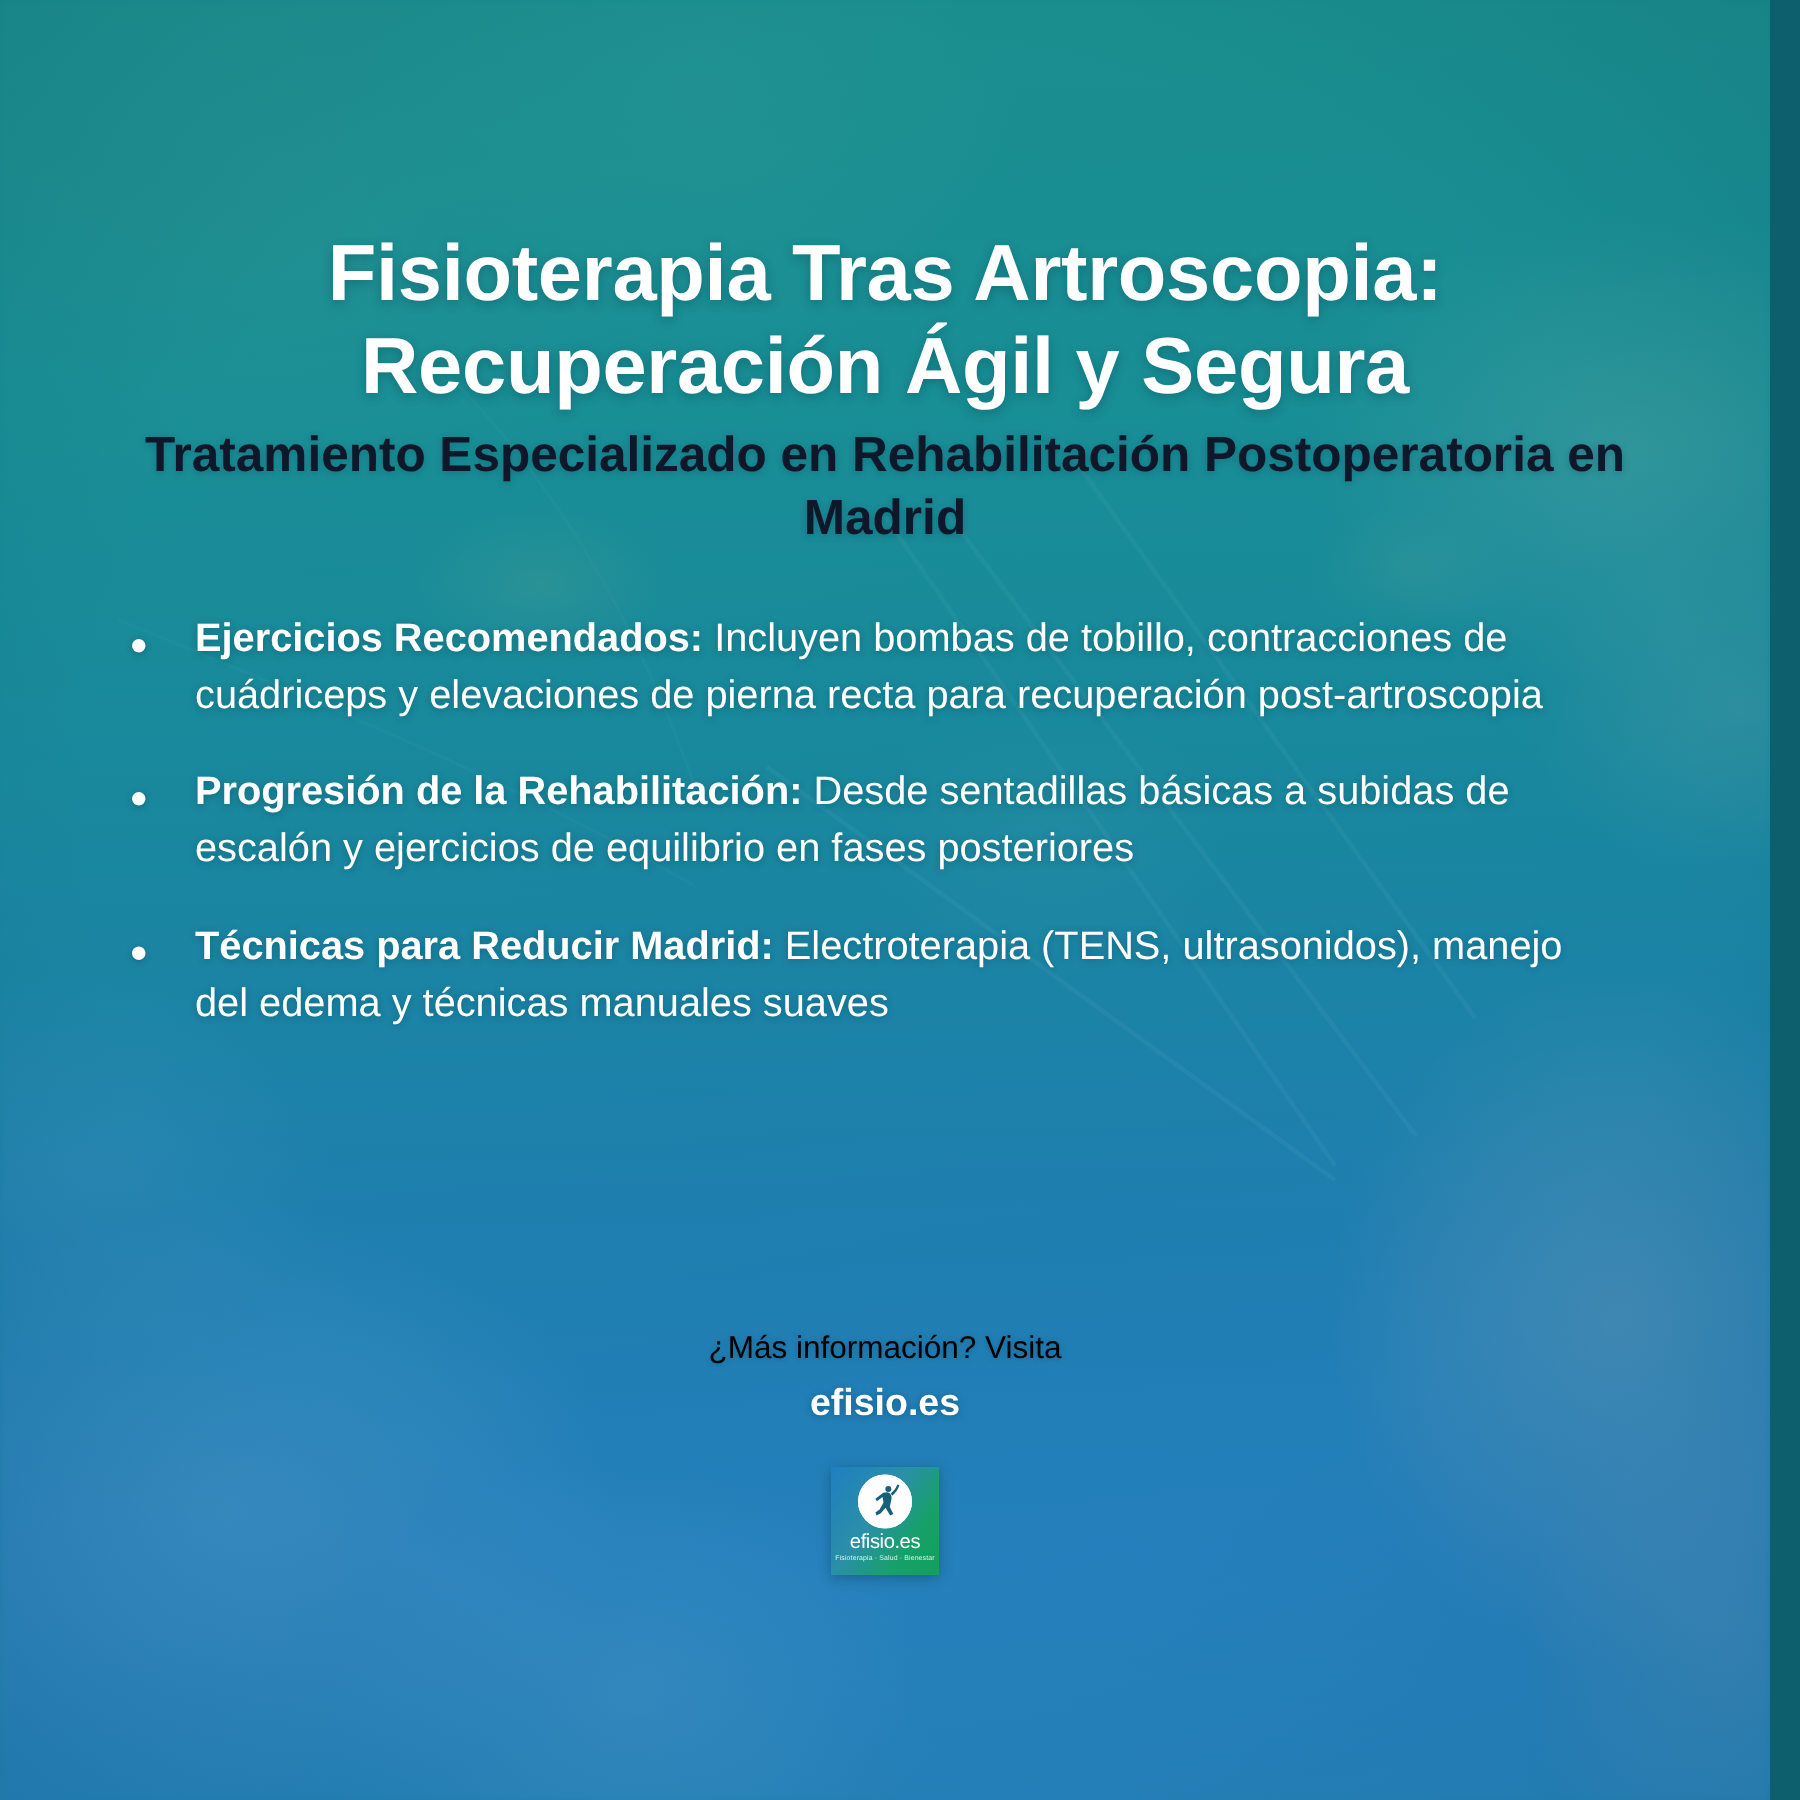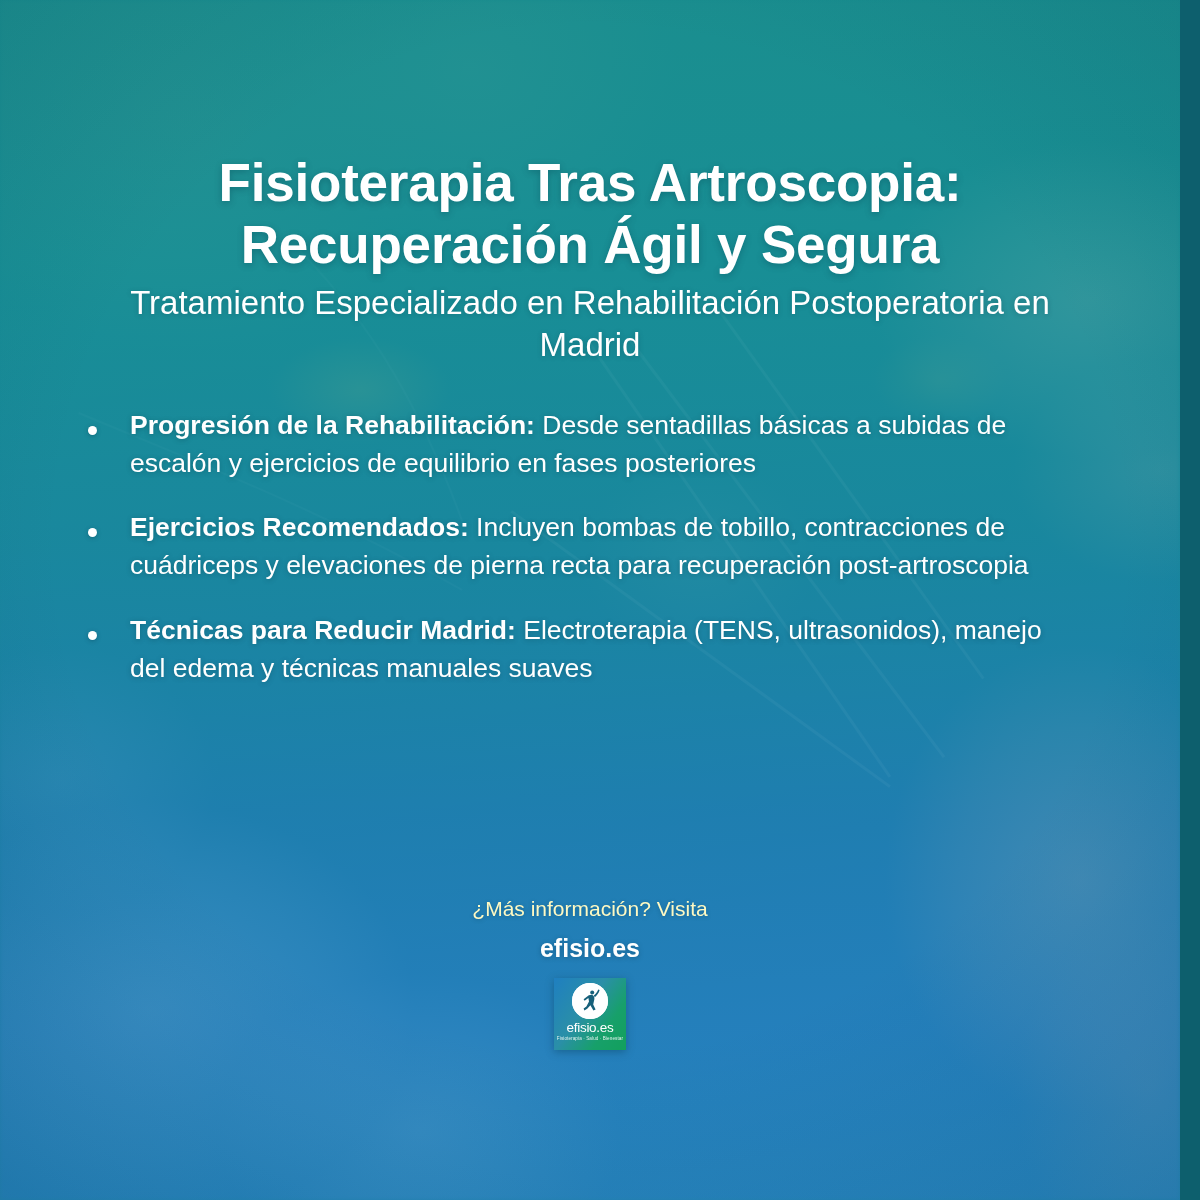--- a/index.html
+++ b/index.html
@@ -105,22 +105,22 @@
     font-weight: bold;
     color: #ffffff;
     letter-spacing: -0.2px;
     text-shadow: 0 2px 7px rgba(0,55,70,0.33);
   }
 
   .subtitle {
     margin: 6px 0 0 0;
     font-size: 33px;
     line-height: 1.26;
-    font-weight: normal;
-    color: #ffffff;
+    font-weight: bold;
+    color: #0f172a;
     text-shadow: 0 1px 5px rgba(0,55,70,0.28);
   }
 
   .bullets {
     position: absolute;
     top: 406px;
     left: 88px;
     right: 118px;
     margin: 0;
     padding: 0;
@@ -165,24 +165,24 @@
   }
 
   .cta {
     position: absolute;
     top: 885px;
     left: 0;
     right: 0;
     text-align: center;
   }
   .cta-line {
-    margin: 10px;
+    margin: 0;
     font-size: 21px;
     line-height: 1.35;
-    color: #fef9c3;
+    color: #000000;
     text-shadow: 0 1px 4px rgba(0,50,75,0.3);
   }
   .cta-domain {
     margin: 7px 0 0 0;
     font-size: 25px;
     line-height: 1.2;
     font-weight: bold;
     color: #ffffff;
     text-shadow: 0 1px 5px rgba(0,50,75,0.35);
   }
@@ -264,28 +264,28 @@
     <div class="header">
       <h1 class="title">Fisioterapia Tras Artroscopia: Recuperación Ágil y Segura</h1>
       <p class="subtitle">Tratamiento Especializado en Rehabilitación Postoperatoria en Madrid</p>
     </div>
 
     <ul class="bullets">
 
       <li class="bullet-item">
         <span class="bullet-dot"></span>
         <span class="bullet-text">
-          <span class="lead">Progresión de la Rehabilitación:</span><span class="rest"> Desde sentadillas básicas a subidas de escalón y ejercicios de equilibrio en fases posteriores</span>
+          <span class="lead">Ejercicios Recomendados:</span><span class="rest"> Incluyen bombas de tobillo, contracciones de cuádriceps y elevaciones de pierna recta para recuperación post-artroscopia</span>
         </span>
       </li>
 
       <li class="bullet-item">
         <span class="bullet-dot"></span>
         <span class="bullet-text">
-          <span class="lead">Ejercicios Recomendados:</span><span class="rest"> Incluyen bombas de tobillo, contracciones de cuádriceps y elevaciones de pierna recta para recuperación post-artroscopia</span>
+          <span class="lead">Progresión de la Rehabilitación:</span><span class="rest"> Desde sentadillas básicas a subidas de escalón y ejercicios de equilibrio en fases posteriores</span>
         </span>
       </li>
 
 
       <li class="bullet-item">
         <span class="bullet-dot"></span>
         <span class="bullet-text">
           <span class="lead">Técnicas para Reducir Madrid:</span><span class="rest"> Electroterapia (TENS, ultrasonidos), manejo del edema y técnicas manuales suaves</span>
         </span>
       </li>

